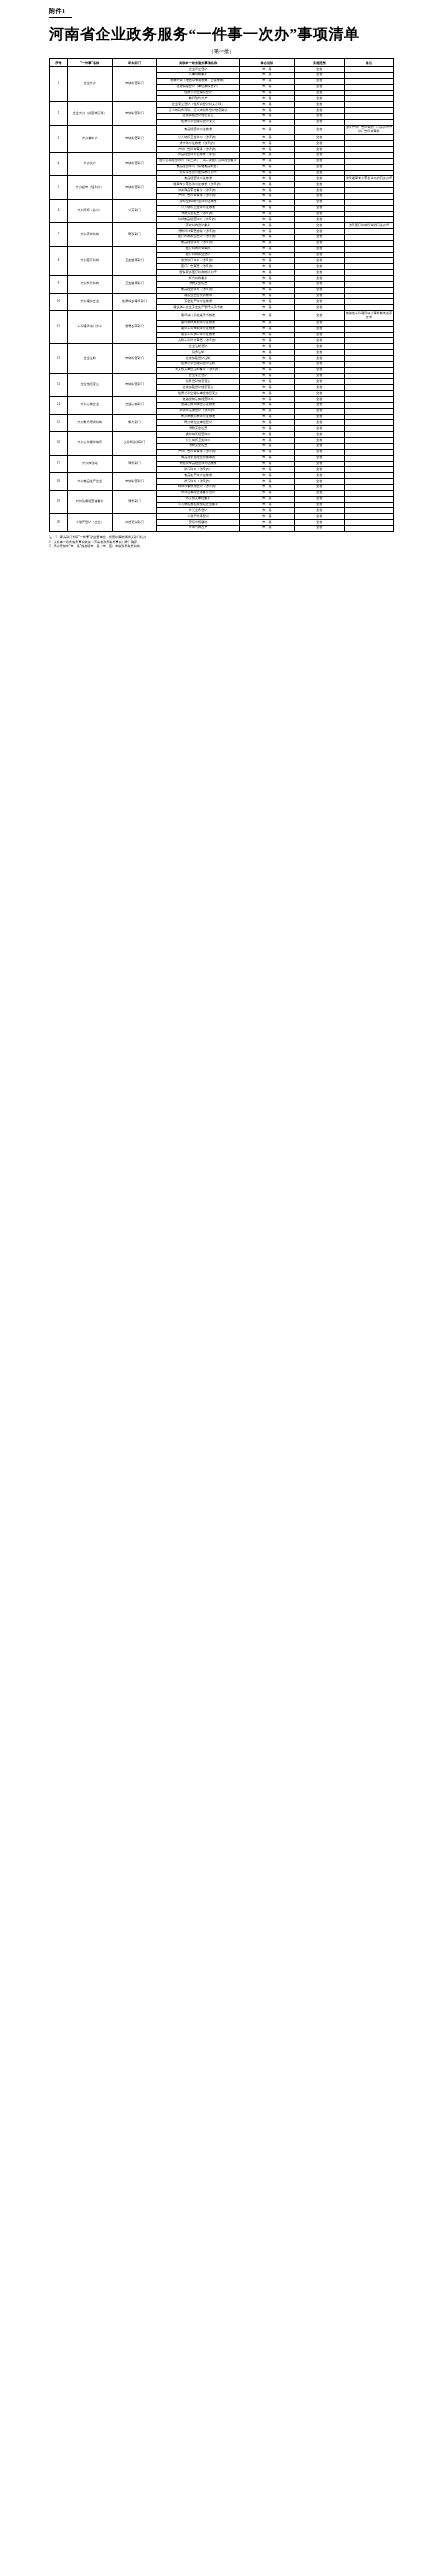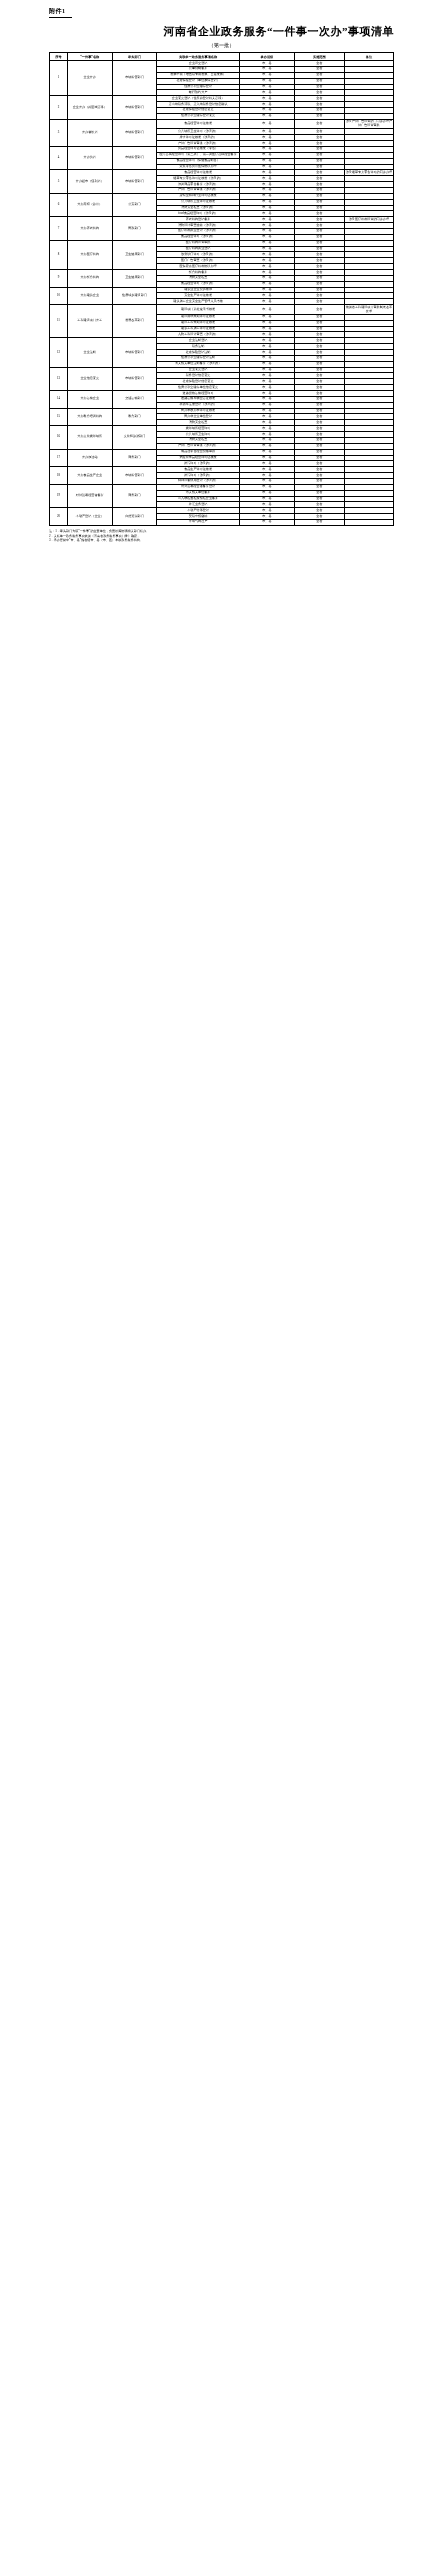--- a/index.html
+++ b/index.html
@@ -17,22 +17,22 @@
   .attach{
     font-size:6.2px;
     font-weight:bold;
     letter-spacing:0.3px;
     margin:0 0 1px 0;
   }
   .attach-rule{
     width:23px;height:0;border-top:0.5px solid #000;margin:0 0 5.2px 0;
   }
   .doc-title{
-    text-align:right;
-    font-size:11px;
+    text-align:left;
+    font-size:15px;
     font-weight:bold;
     letter-spacing:0.5px;
     line-height:1.5;
     margin:3.1px 0 2.1px 0;
   }
   .doc-sub{
     text-align:center;
     font-size:5.2px;
     margin:0 0 3.1px 0;
   }

